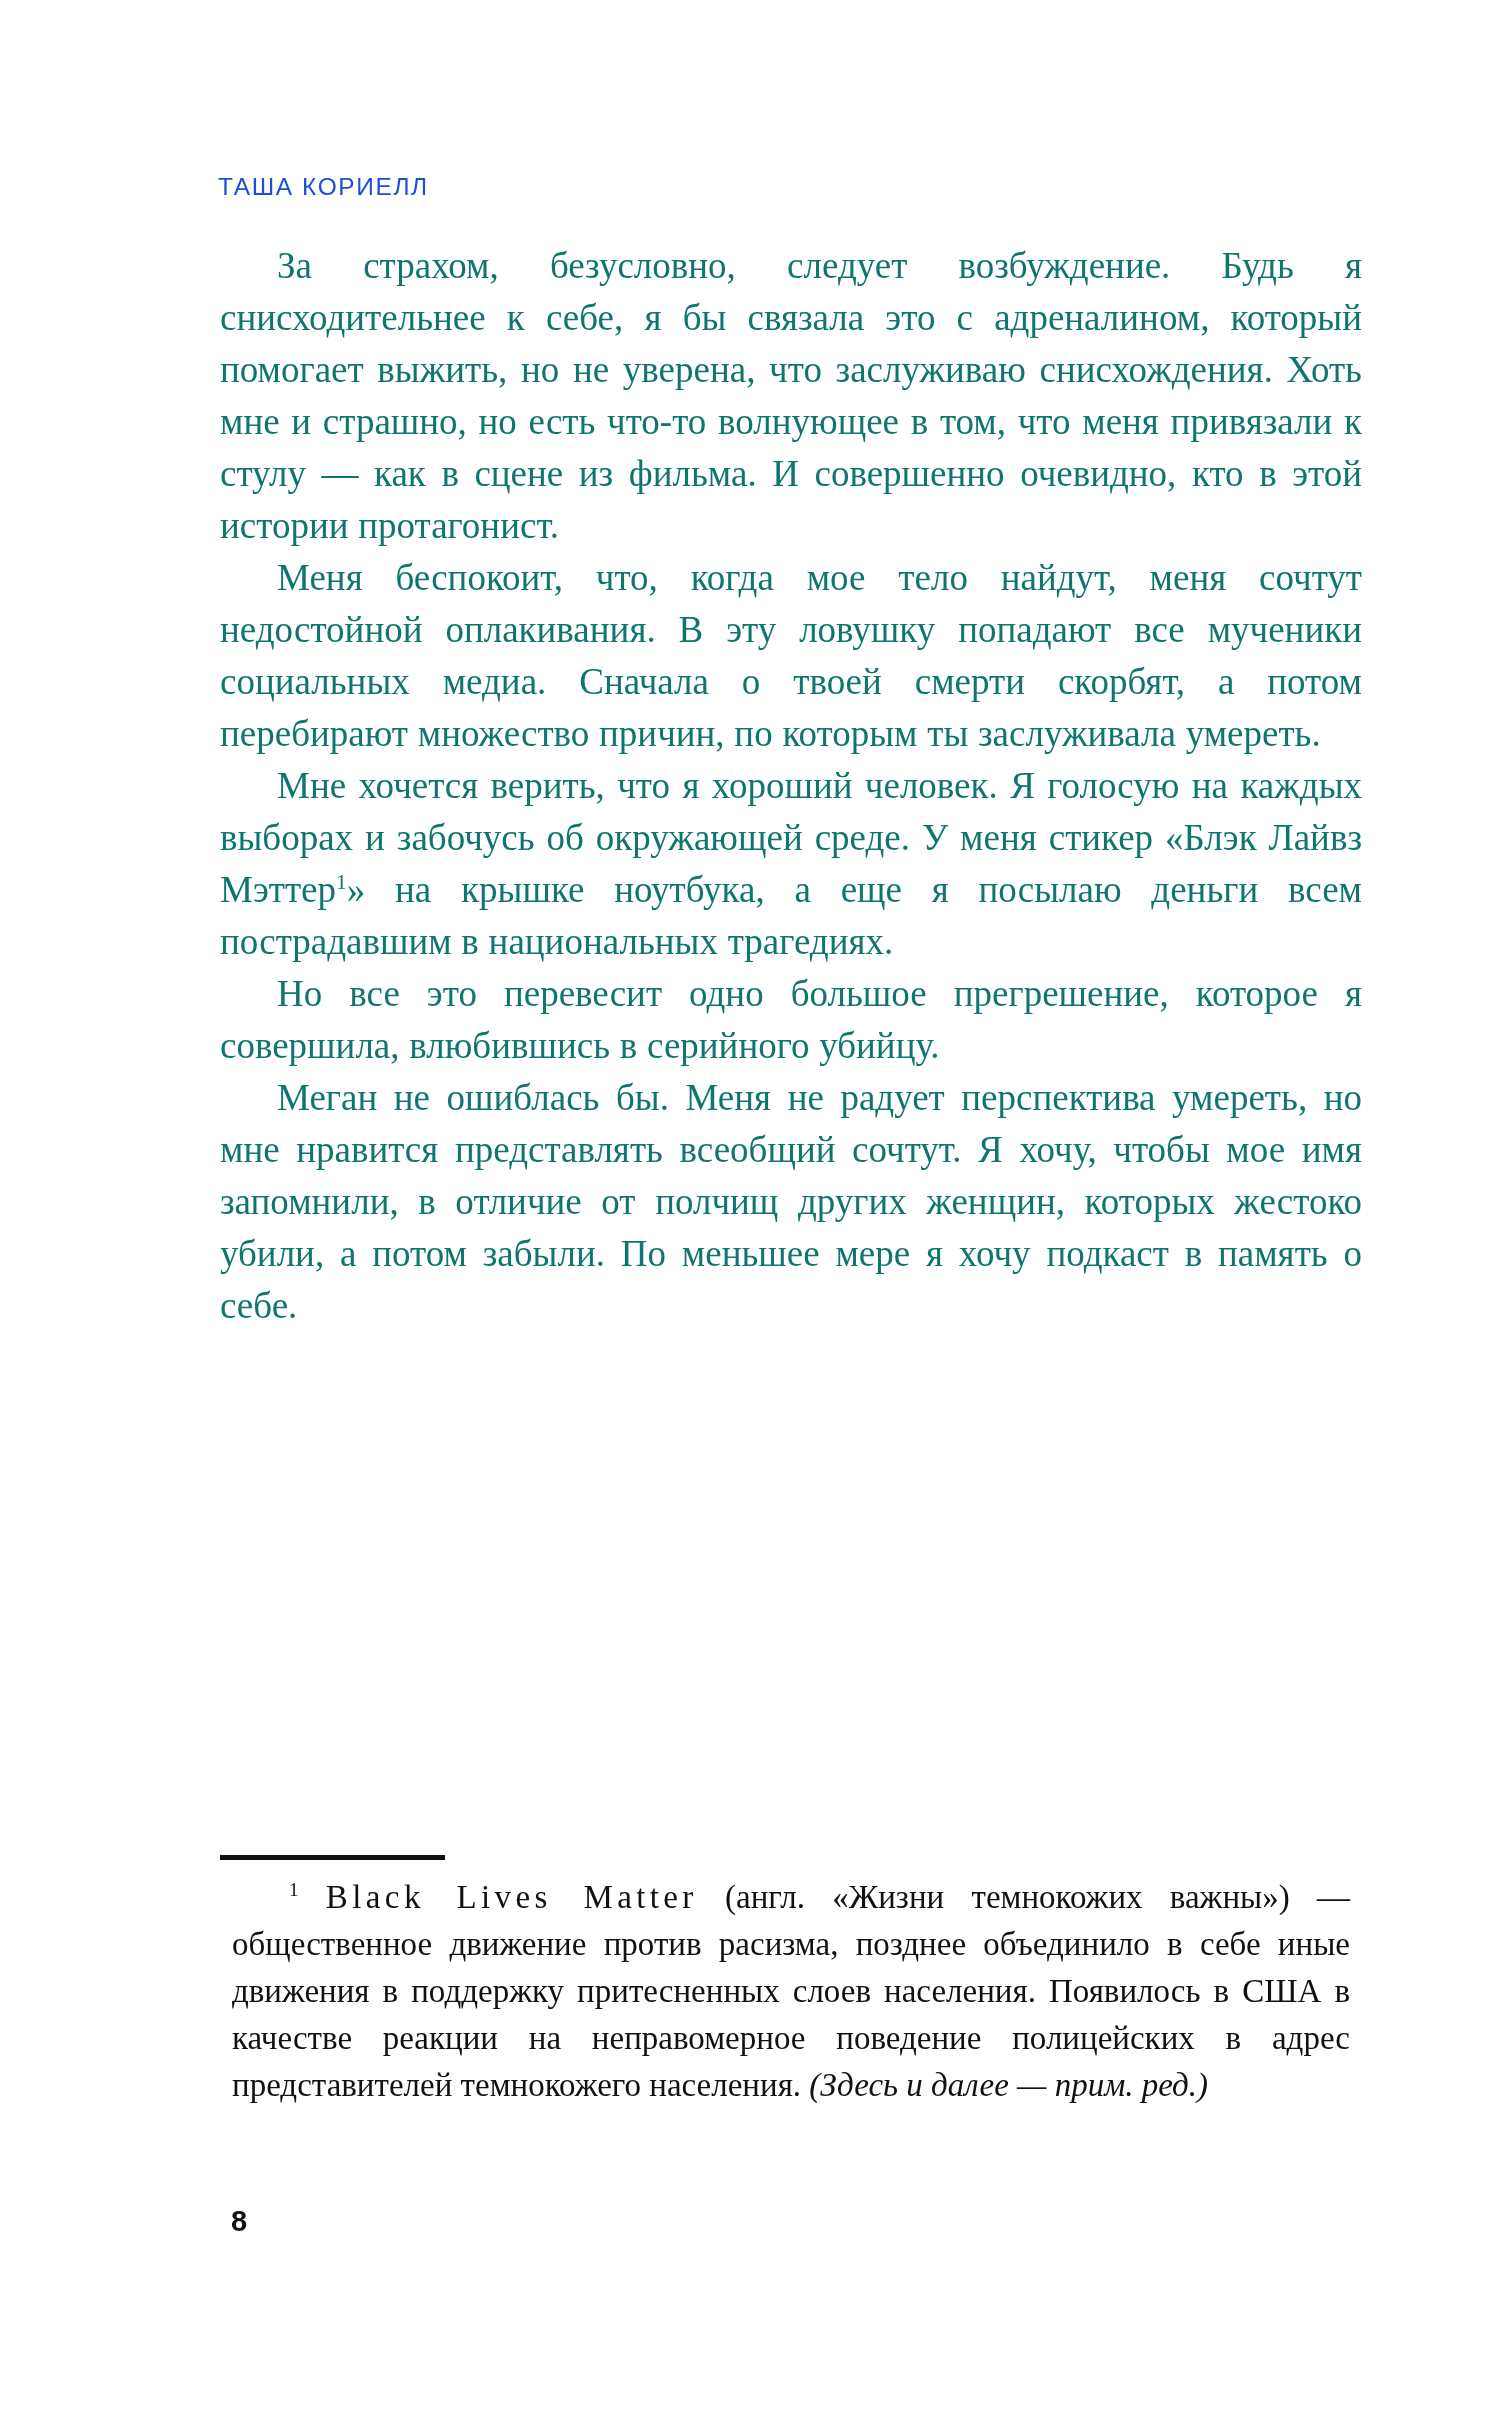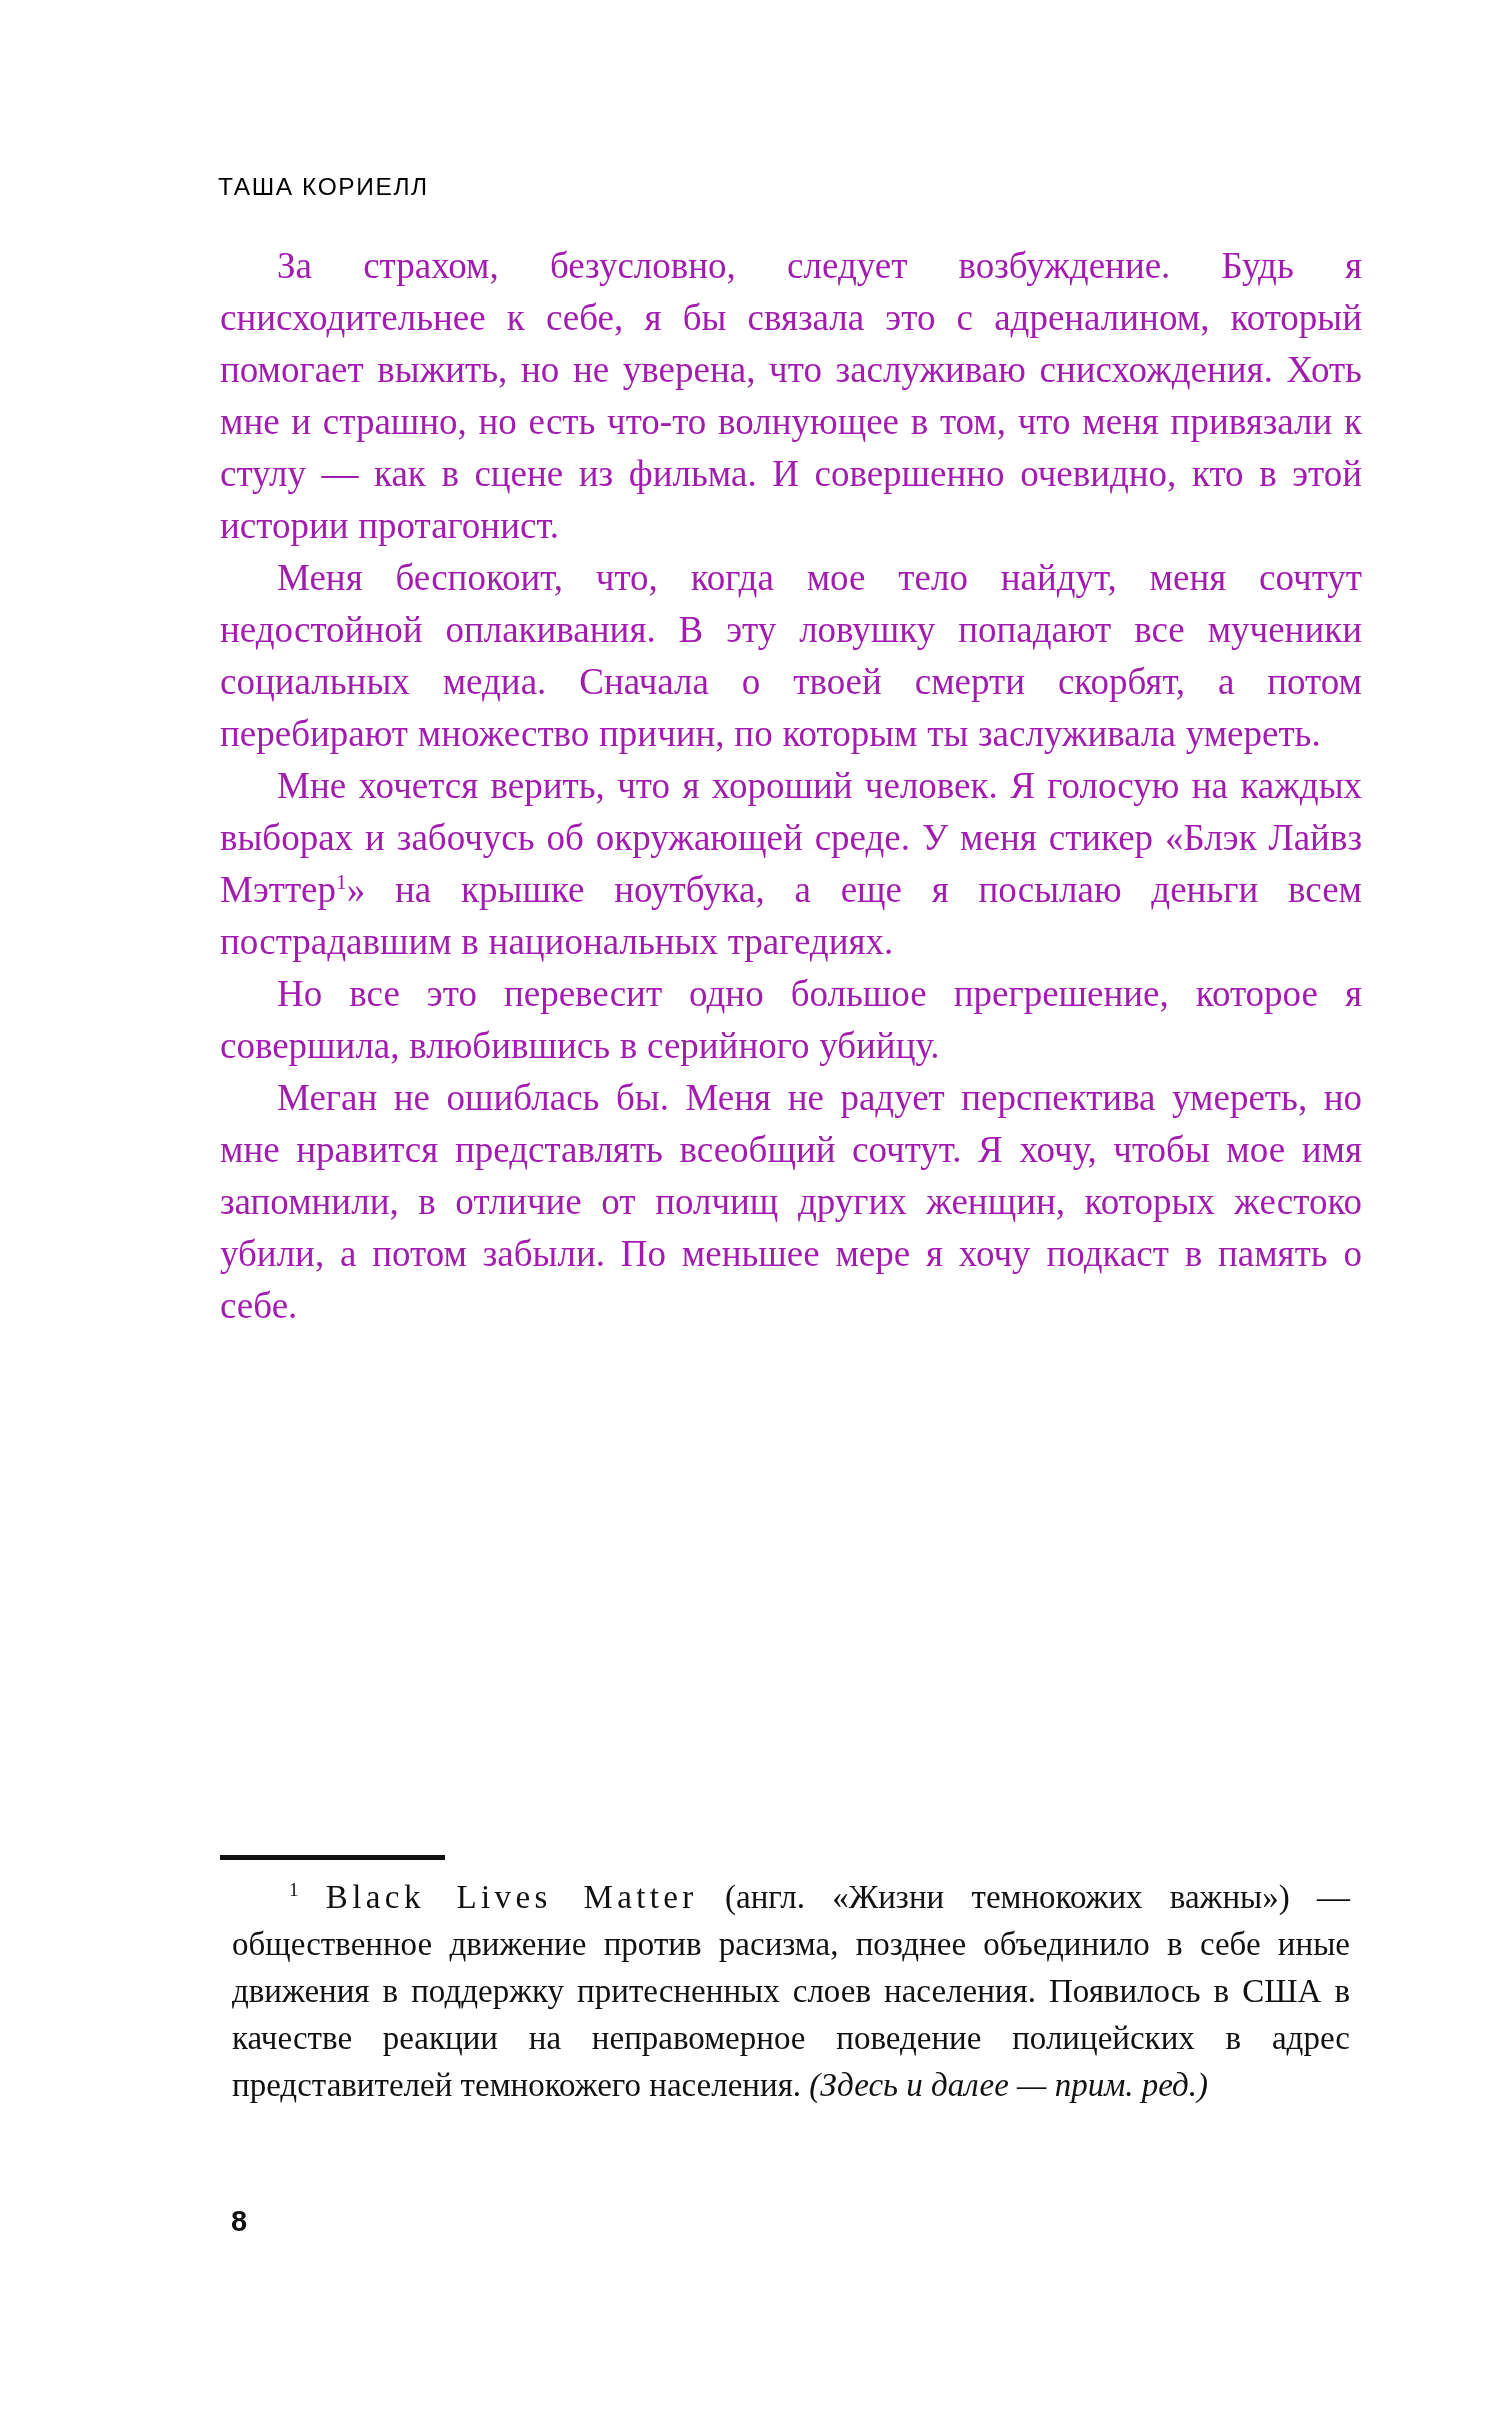--- a/index.html
+++ b/index.html
@@ -25,39 +25,39 @@
   }
 
   
   .running-head {
     position: absolute;
     left: 218px;
     top: 173px;
     font-family: "Liberation Sans", "DejaVu Sans", sans-serif;
     font-size: 24.5px;
     letter-spacing: 1.6px;
-    color: #000000;
+    color: #1d4ed8;
     white-space: nowrap;
   }
 
   
   .text-column {
     position: absolute;
     left: 220px;
     top: 240px;
     width: 1142px;
   }
 
   .body-par {
     margin: 0;
     text-indent: 57px;
     text-align: justify;
     font-size: 37px;
     line-height: 52px;
-    color: #a21caf;
+    color: #0f766e;
     -webkit-hyphens: manual;
     hyphens: manual;
     word-spacing: 0.5px;
   }
 
   sup.fn-ref {
     font-size: 0.58em;
     vertical-align: 0.62em;
     line-height: 0;
   }

